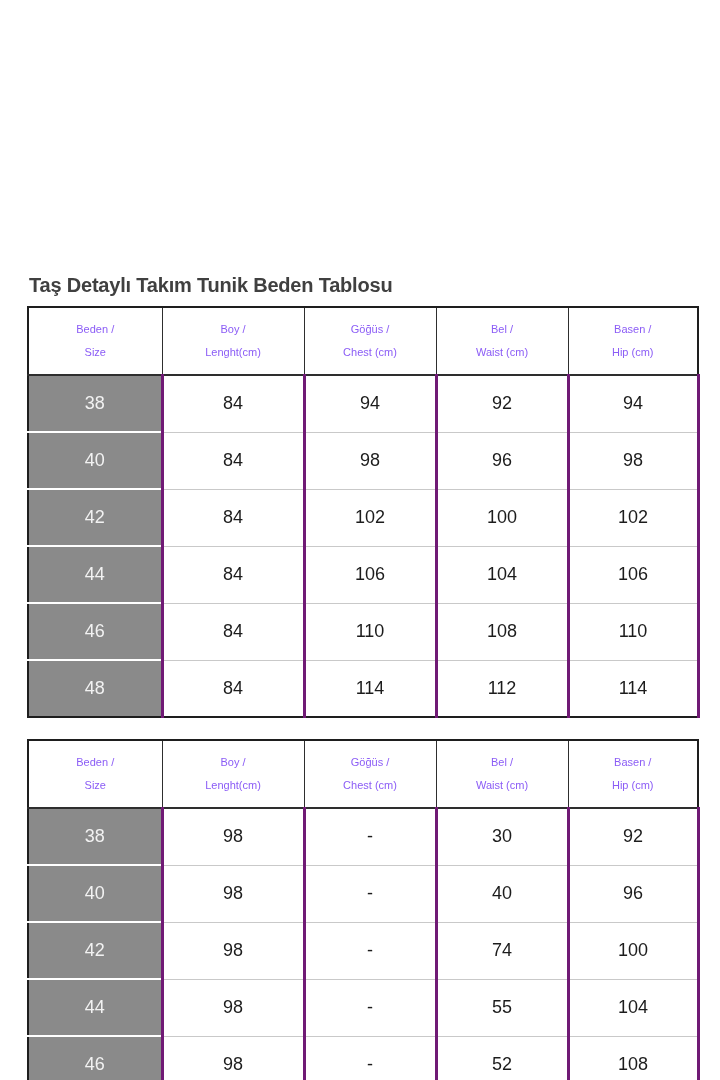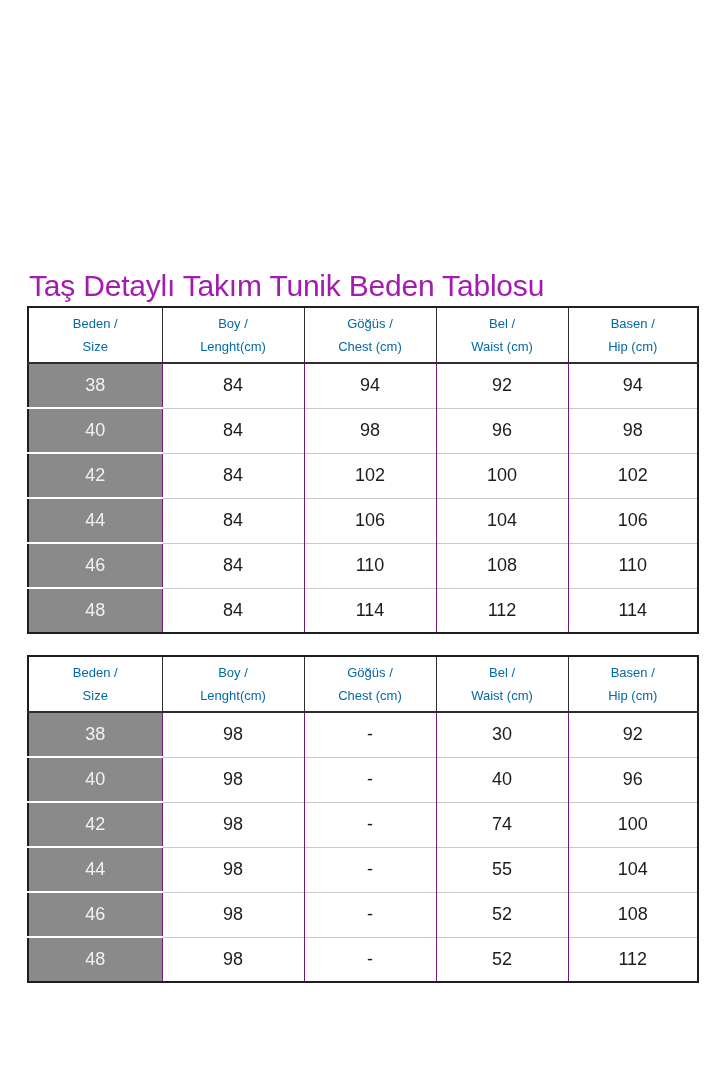--- a/index.html
+++ b/index.html
@@ -16,56 +16,56 @@
     overflow: hidden;
   }
   .content {
     position: absolute;
     top: 271px;
     left: 27px;
     width: 670px;
   }
   .table-title {
     margin: 0 0 6px 2px;
-    font-size: 30px;
+    font-size: 20px;
     line-height: 29px;
-    font-weight: 400;
+    font-weight: 700;
     letter-spacing: -0.2px;
-    color: #a21caf;
+    color: #404040;
   }
   section.second {
     margin-top: 21px;
   }
   table.size-table {
     border-collapse: collapse;
     table-layout: fixed;
     width: 670px;
     border: 2px solid #1e1e1e;
   }
   table.size-table th {
     background: #ffffff;
     font-weight: 400;
-    font-size: 13px;
+    font-size: 11px;
     line-height: 23px;
-    padding: 4px 0;
+    padding: 10px 0;
     border: 1px solid #2e2e2e;
     border-bottom: 2px solid #2e2e2e;
     text-align: center;
     vertical-align: middle;
     white-space: pre-line;
-    color: #0369a1;
+    color: #8b5cf6;
   }
   table.size-table td {
     font-size: 18px;
     height: 27px;
-    padding: 8px;
+    padding: 14px;
     text-align: center;
     vertical-align: middle;
     border-left: 1px solid #2e2e2e;
-    border-right: 1px solid #701a75;
+    border-right: 3px solid #701a75;
     border-top: 1px solid #c9c9c9;
     background: #ffffff;
     color: #1c1c1c;
     margin-top: 44px;
   }
   table.size-table td.col-size {
     background: #8a8a8a;
     color: #f2f2f2;
     border-top: 2px solid #ffffff;
   }

